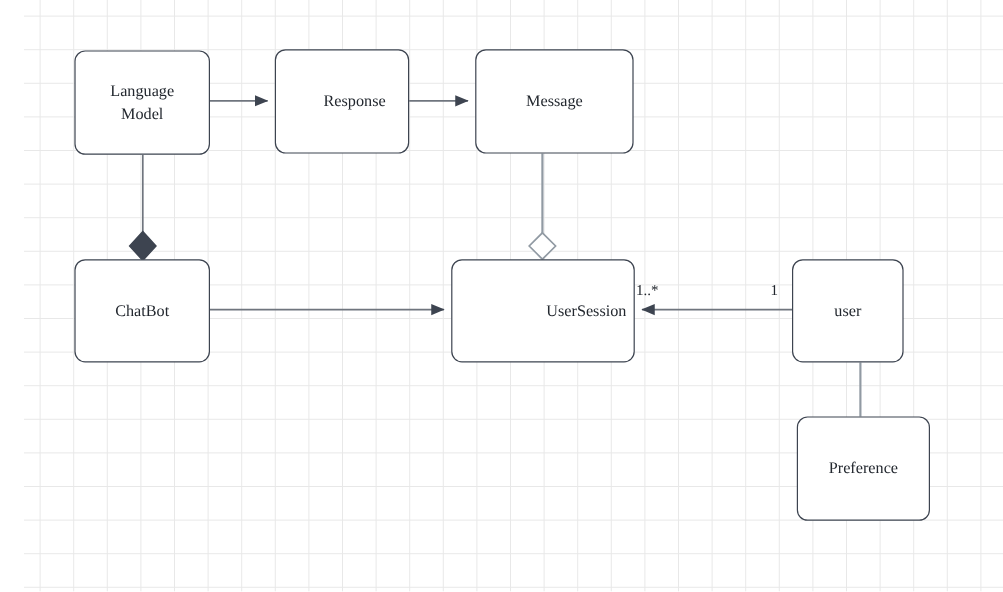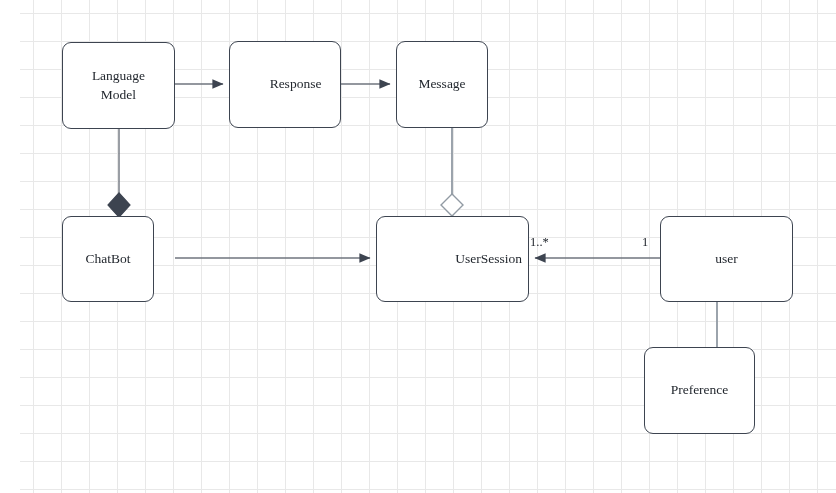--- a/index.html
+++ b/index.html
@@ -102,37 +102,37 @@
 
   <div class="node" style="left:42px; top:42px; width:113px; height:87px;">
     <span class="node-label">Language
 Model</span>
   </div>
 
   <div class="node" style="left:209px; top:41px; width:112px; height:87px;padding-left:21px;">
     <span class="node-label">Response</span>
   </div>
 
-  <div class="node" style="left:376px; top:41px; width:92px; height:87px;">
+  <div class="node" style="left:376px; top:41px; width:132px; height:87px;">
     <span class="node-label">Message</span>
   </div>
 
-  <div class="node" style="left:42px; top:216px; width:92px; height:86px;">
+  <div class="node" style="left:42px; top:216px; width:113px; height:86px;">
     <span class="node-label">ChatBot</span>
   </div>
 
   <div class="node" style="left:356px; top:216px; width:153px; height:86px;justify-content:flex-end;">
     <span class="node-label">UserSession</span>
   </div>
 
-  <div class="node" style="left:640px; top:216px; width:133px; height:86px;">
+  <div class="node" style="left:640px; top:216px; width:93px; height:86px;">
     <span class="node-label">user</span>
   </div>
 
-  <div class="node" style="left:624px; top:347px; width:111px; height:87px;">
+  <div class="node" style="left:644px; top:347px; width:111px; height:87px;">
     <span class="node-label">Preference</span>
   </div>
 
   <div class="edge-label" style="left:510px; top:236px;">1..*</div>
 
   <div class="edge-label" style="left:622px; top:236px;">1</div>
 
 </div>
 
 </body></html>

